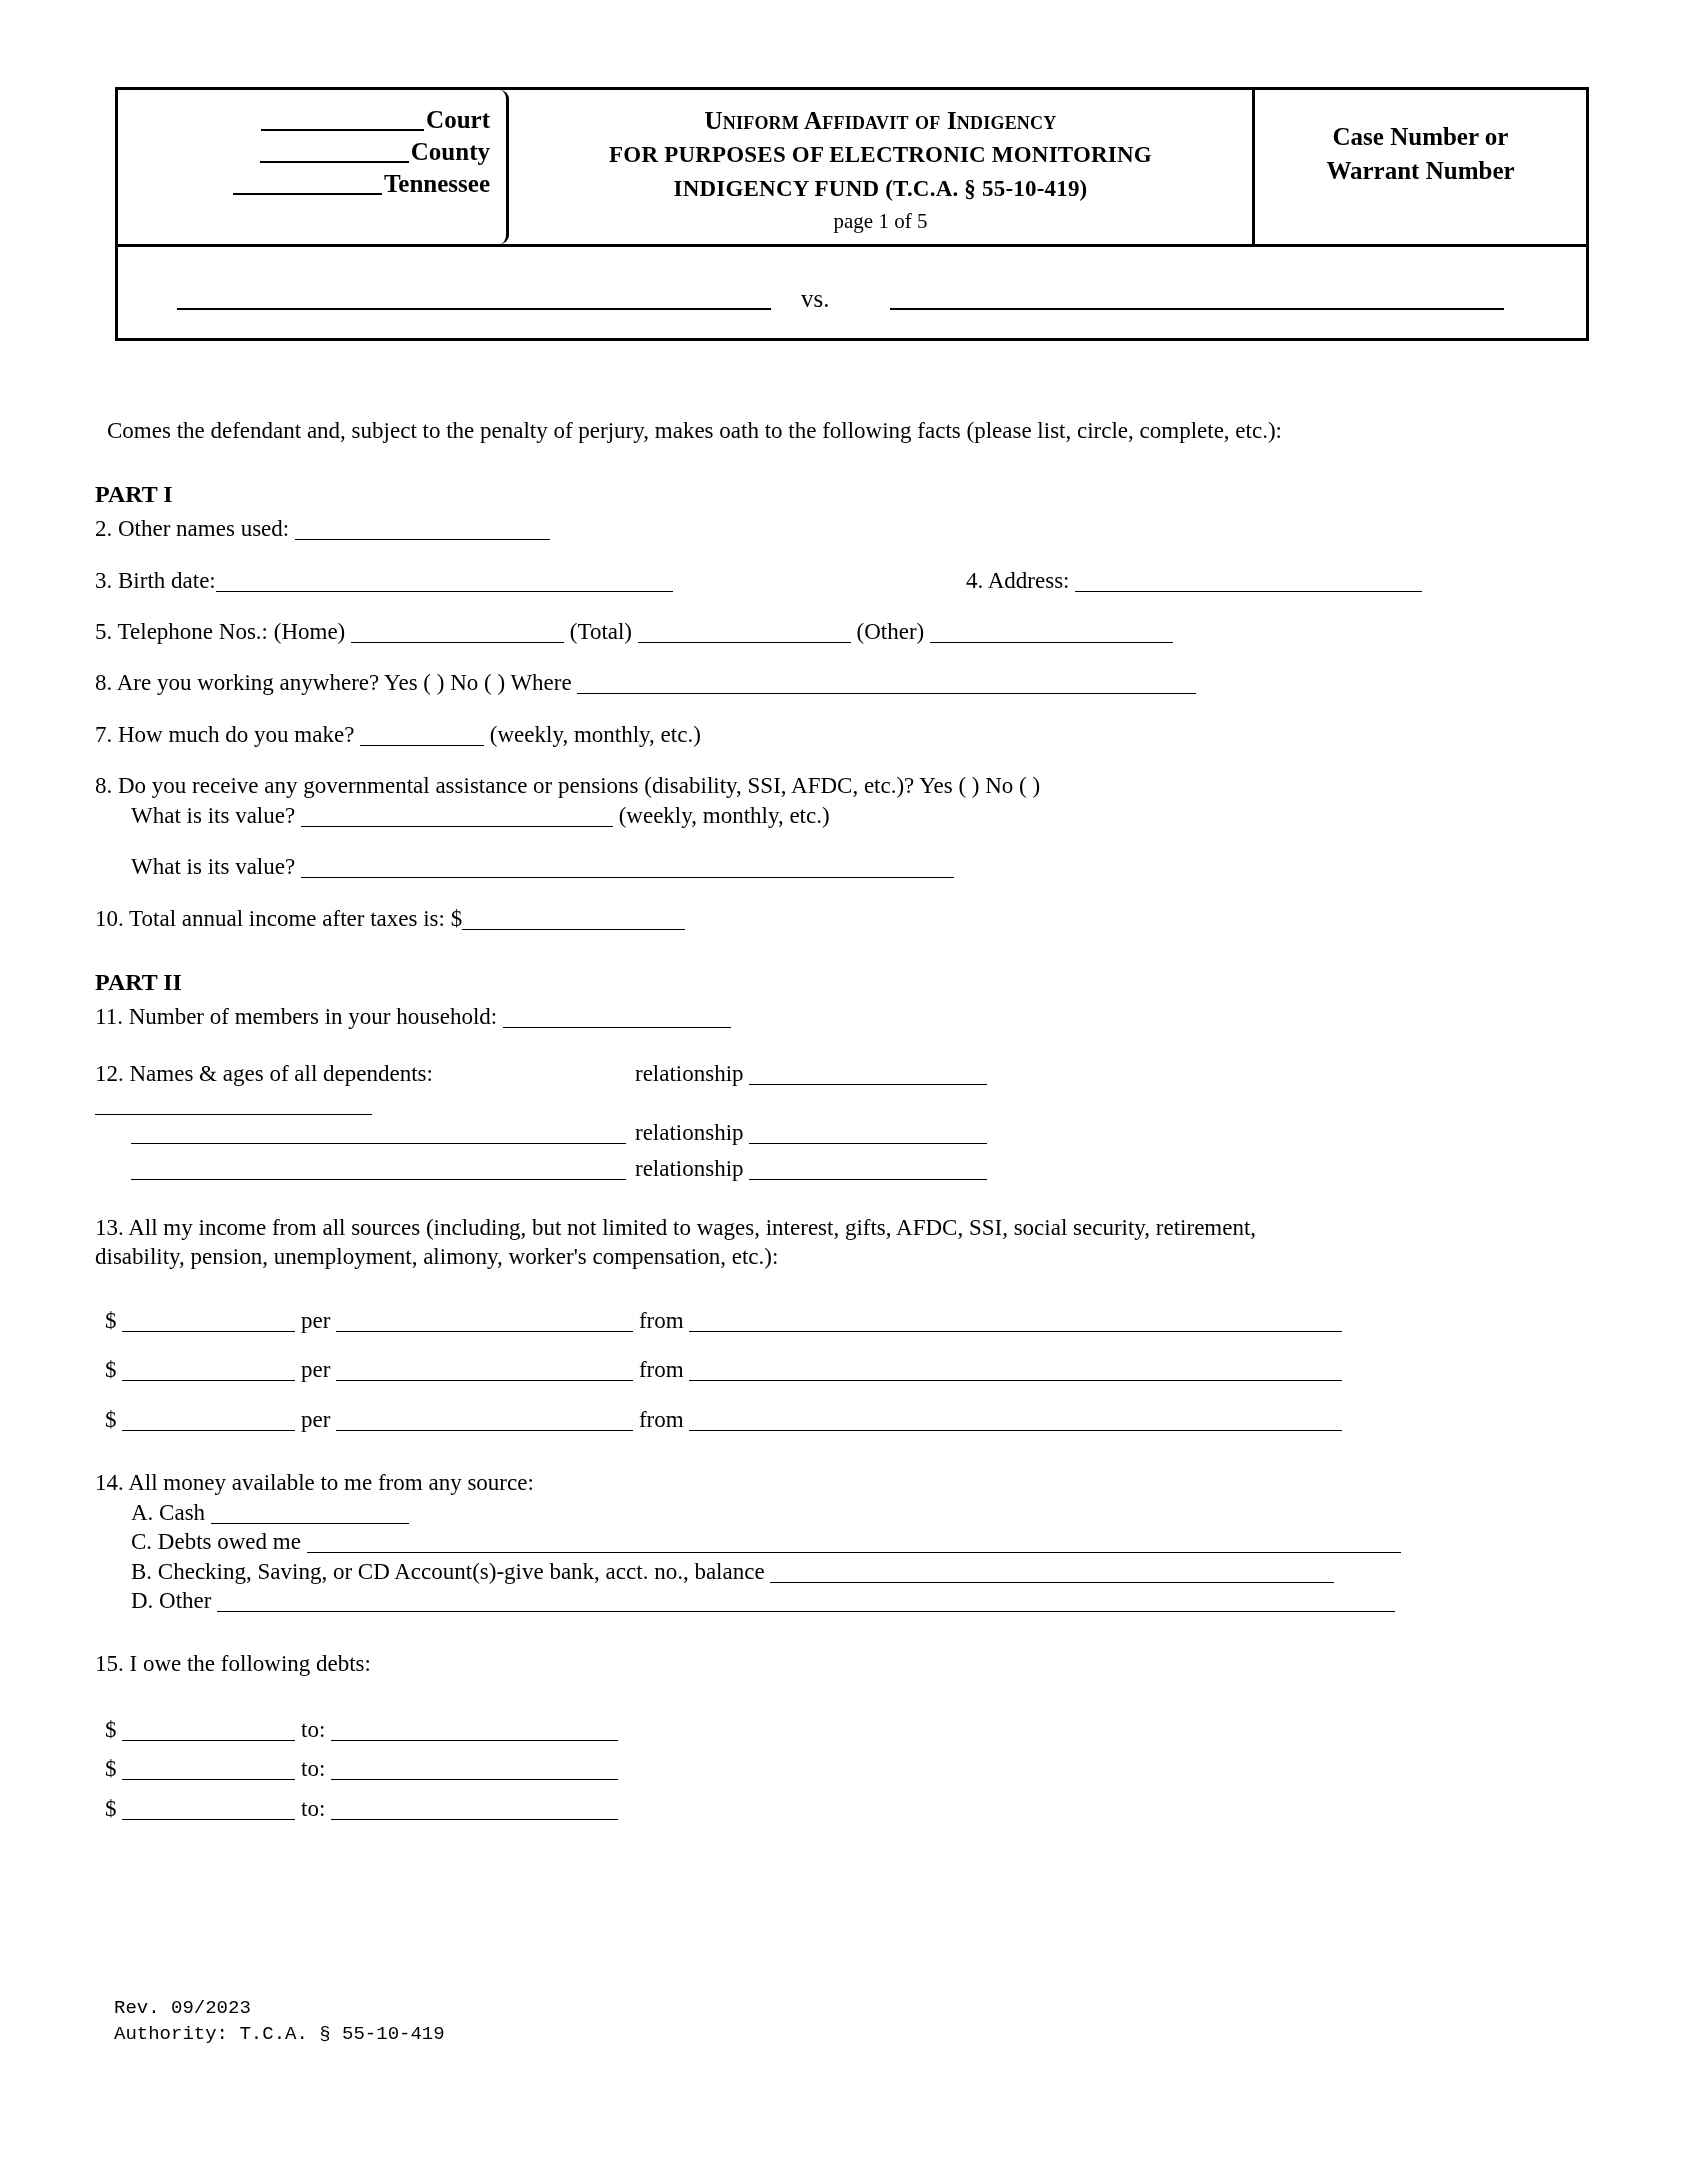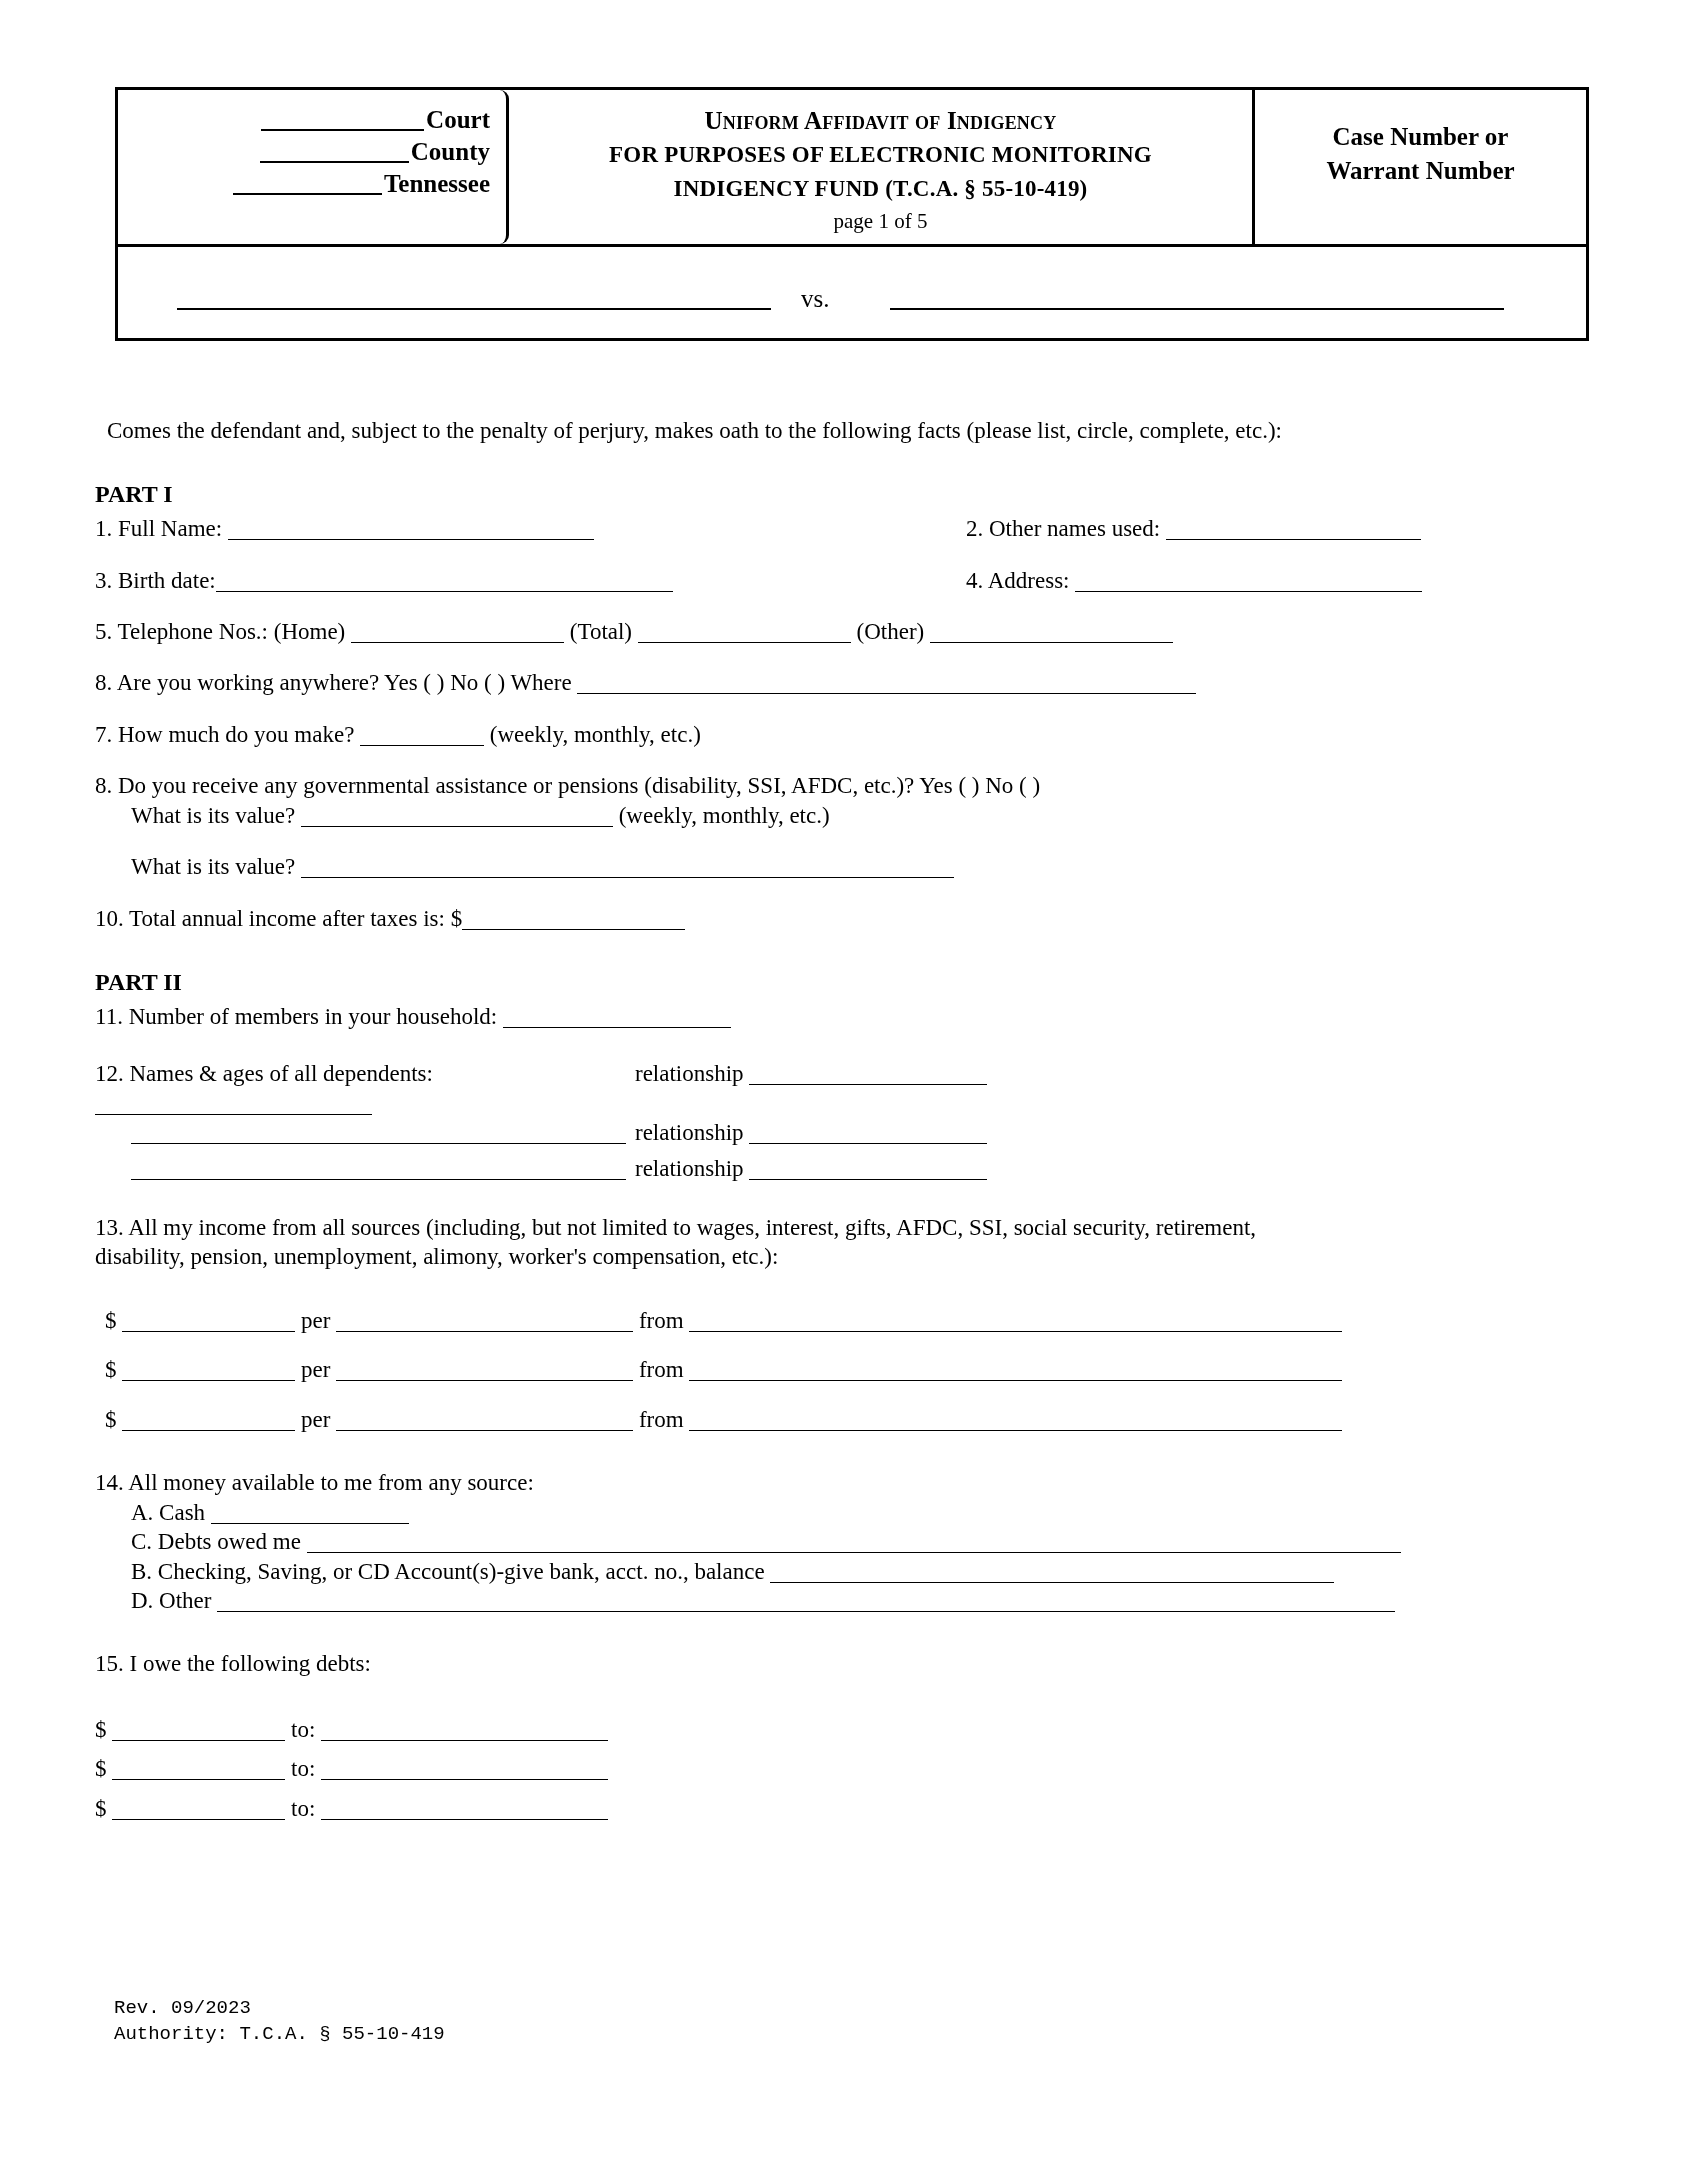--- a/index.html
+++ b/index.html
@@ -163,20 +163,21 @@
     margin-left: 36px;
   }
   .money-row {
     margin-bottom: 20px;
     white-space: nowrap;
     margin-left: 10px;
   }
   .debt-row {
     margin-bottom: 10px;
     white-space: nowrap;
+    margin-left: 10px;
   }
   .dep-extra {
     display: flex;
     margin-bottom: 6px;
   }
   .dep-extra .lft { width: 540px; padding-left: 36px; box-sizing: border-box;}
   .footer {
     position: absolute;
     left: 95px;
     top: 1995px;
@@ -227,24 +228,20 @@
   </div>
 
   <div class="body">
 
     <p class="intro">Comes the defendant and, subject to the penalty of perjury, makes oath to the following facts (please list, circle, complete, etc.):</p>
 
     <div class="parthead">PART I</div>
 
     <div class="row">
       <div class="two-col">
-        <div class="col-l">
-          <span class="q">1. Full Name:</span>
-          <span class="ul" style="width:366px"></span>
-        </div>
         <div class="col-r">
           <span class="q">2. Other names used:</span>
           <span class="ul" style="width:255px"></span>
         </div>
       </div>
     </div>
 
     <div class="row">
       <div class="two-col">
         <div class="col-l">

